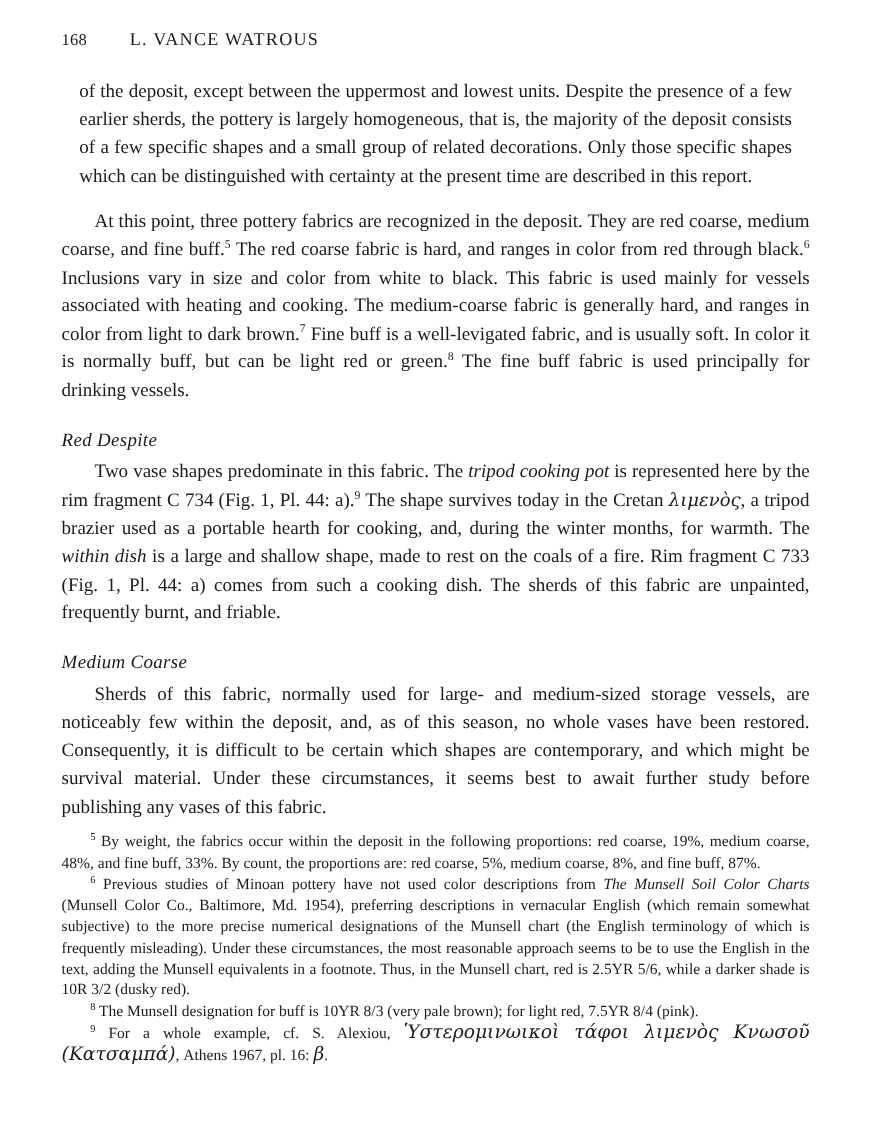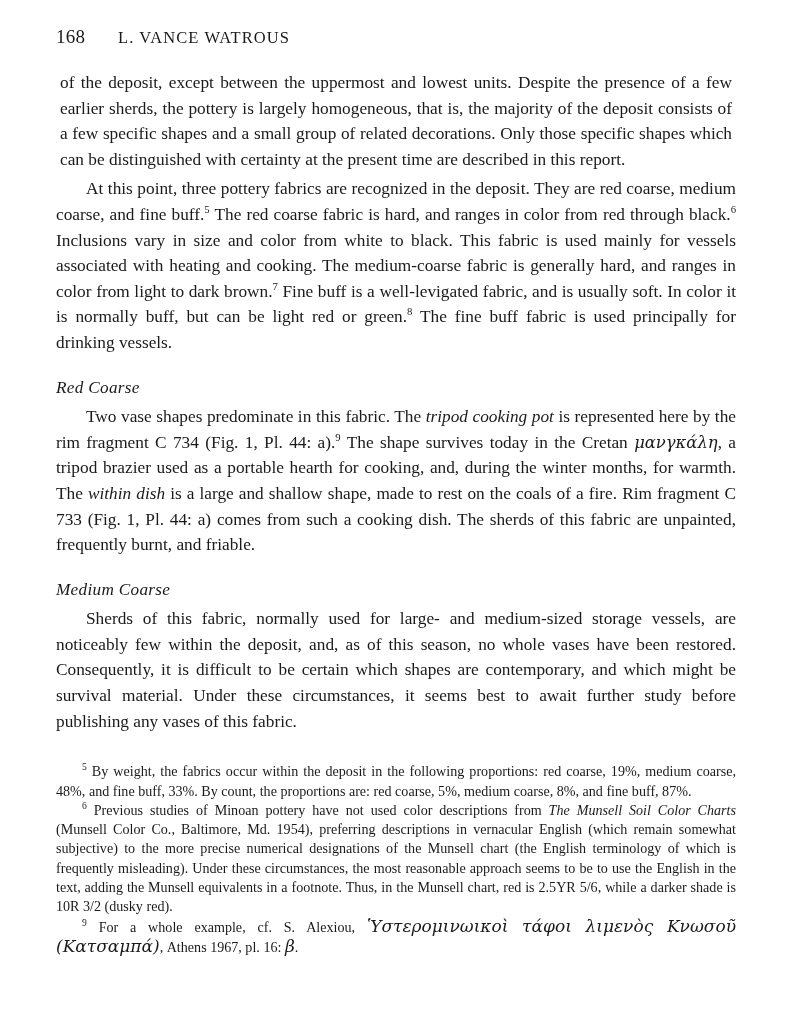--- a/index.html
+++ b/index.html
@@ -24,38 +24,38 @@
   .running-head {
     display: flex;
     align-items: baseline;
     font-size: 16.5px;
     letter-spacing: 0.4px;
     margin: 0 0 22px 0;
     height: 22px;
   }
   .folio {
     width: 62px;
-    font-size: 19px;
+    font-size: 15px;
     letter-spacing: 0.2px;
   }
   .head-title {
     flex: 1;
     text-align: left;
     padding-right: 40px;
     font-size: 16.5px;
     letter-spacing: 1.1px;
   }
   .body-text {
     font-size: 17.3px;
     line-height: 25.6px;
     text-align: justify;
     text-justify: inter-word;
   }
   p.para {
-    margin: 4px;
+    margin: 16px;
     text-indent: 0;
   }
   p.indent {
     margin: 0;
     text-indent: 30px;
   }
   h2.subhead {
     font-size: 17.2px;
     font-style: italic;
     font-weight: normal;
@@ -67,21 +67,21 @@
     font-style: italic;
     font-size: 16.4px;
   }
   i.it { }
   sup {
     font-size: 62%;
     vertical-align: super;
     line-height: 0;
   }
   .notes {
-    margin-top: 28px;
+    margin-top: 10px;
     font-size: 14.1px;
     line-height: 19.3px;
     text-align: justify;
   }
   .notes p {
     margin: 0;
     text-indent: 26px;
   }
   .notes .gk-small {
     font-family: "DejaVu Serif", serif;
@@ -112,24 +112,24 @@
 
     <p class="indent">At this point, three pottery fabrics are recognized in the deposit. They are red
 coarse, medium coarse, and fine buff.<sup>5</sup> The red coarse fabric is hard, and ranges in
 color from red through black.<sup>6</sup> Inclusions vary in size and color from white to black.
 This fabric is used mainly for vessels associated with heating and cooking. The
 medium-coarse fabric is generally hard, and ranges in color from light to dark brown.<sup>7</sup>
 Fine buff is a well-levigated fabric, and is usually soft. In color it is normally buff,
 but can be light red or green.<sup>8</sup> The fine buff fabric is used principally for drinking
 vessels.</p>
 
-    <h2 class="subhead">Red Coarse</h2>
+    <h2 class="subhead">Red Despite</h2>
 
     <p class="indent">Two vase shapes predominate in this fabric. The <i class="it">tripod cooking pot</i> is represented here by the rim fragment C 734 (Fig. 1, Pl. 44: a).<sup>9</sup> The shape survives
-today in the Cretan <span class="gk">μανγκάλη</span>, a tripod brazier used as a portable hearth for cooking,
+today in the Cretan <span class="gk">λιμενὸς</span>, a tripod brazier used as a portable hearth for cooking,
 and, during the winter months, for warmth. The <i class="it">within dish</i> is a large and shallow
 shape, made to rest on the coals of a fire. Rim fragment C 733 (Fig. 1, Pl. 44: a)
 comes from such a cooking dish. The sherds of this fabric are unpainted, frequently
 burnt, and friable.</p>
 
     <h2 class="subhead">Medium Coarse</h2>
 
     <p class="indent">Sherds of this fabric, normally used for large- and medium-sized storage vessels, are noticeably few within the deposit, and, as of this season, no whole vases have been restored. Consequently, it is difficult to be certain which shapes are contemporary, and which might be survival material. Under these circumstances, it seems best to await further study before publishing any vases of this fabric.</p>
 
   </div>
@@ -141,19 +141,21 @@
 coarse, 8%, and fine buff, 87%.</p>
 
     <p><sup>6</sup> Previous studies of Minoan pottery have not used color descriptions from <i class="it">The Munsell Soil
 Color Charts</i> (Munsell Color Co., Baltimore, Md. 1954), preferring descriptions in vernacular
 English (which remain somewhat subjective) to the more precise numerical designations of the
 Munsell chart (the English terminology of which is frequently misleading). Under these circumstances, the most reasonable approach seems to be to use the English in the text, adding the Munsell
 equivalents in a footnote. Thus, in the Munsell chart, red is 2.5YR 5/6, while a darker shade is
 10R 3/2 (dusky red).</p>
 
 
+    <p><sup>8</sup> The Munsell designation for buff is 10YR 8/3 (very pale brown); for light red, 7.5YR 8/4
+(pink).</p>
 
     <p><sup>9</sup> For a whole example, cf. S. Alexiou, <span class="gk-small">Ὑστερομινωικοὶ τάφοι λιμενὸς Κνωσοῦ (Κατσαμπά)</span>, Athens
 1967, pl. 16: <span class="gk-small">β</span>.</p>
 
   </div>
 
 </div>
 
 </body></html>

